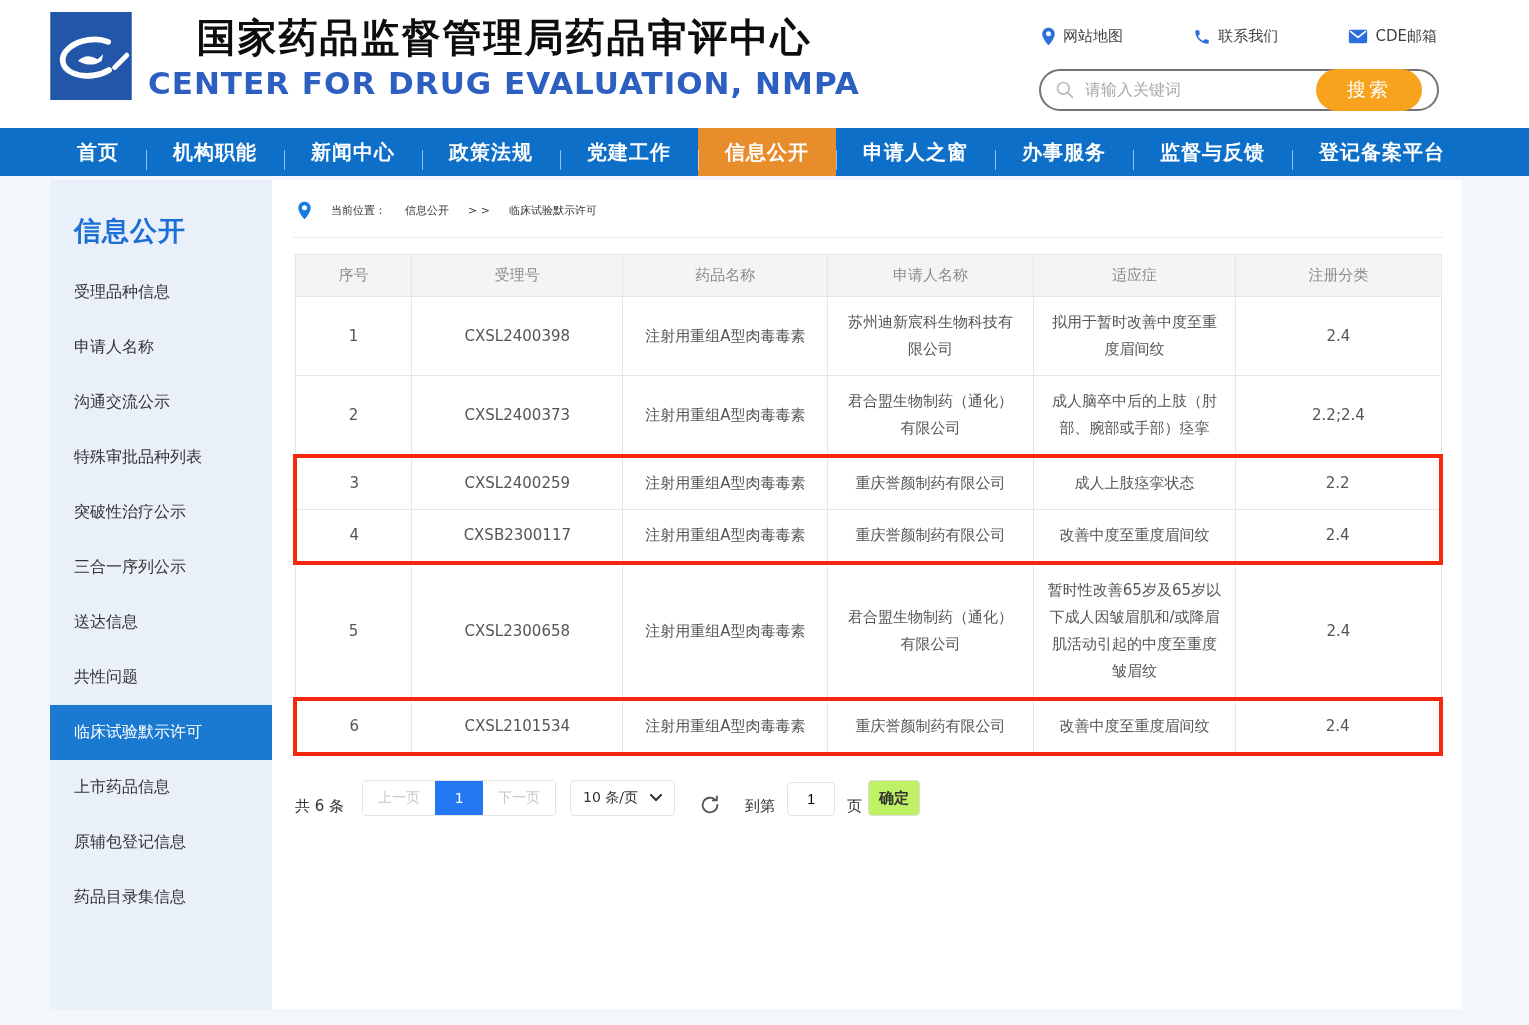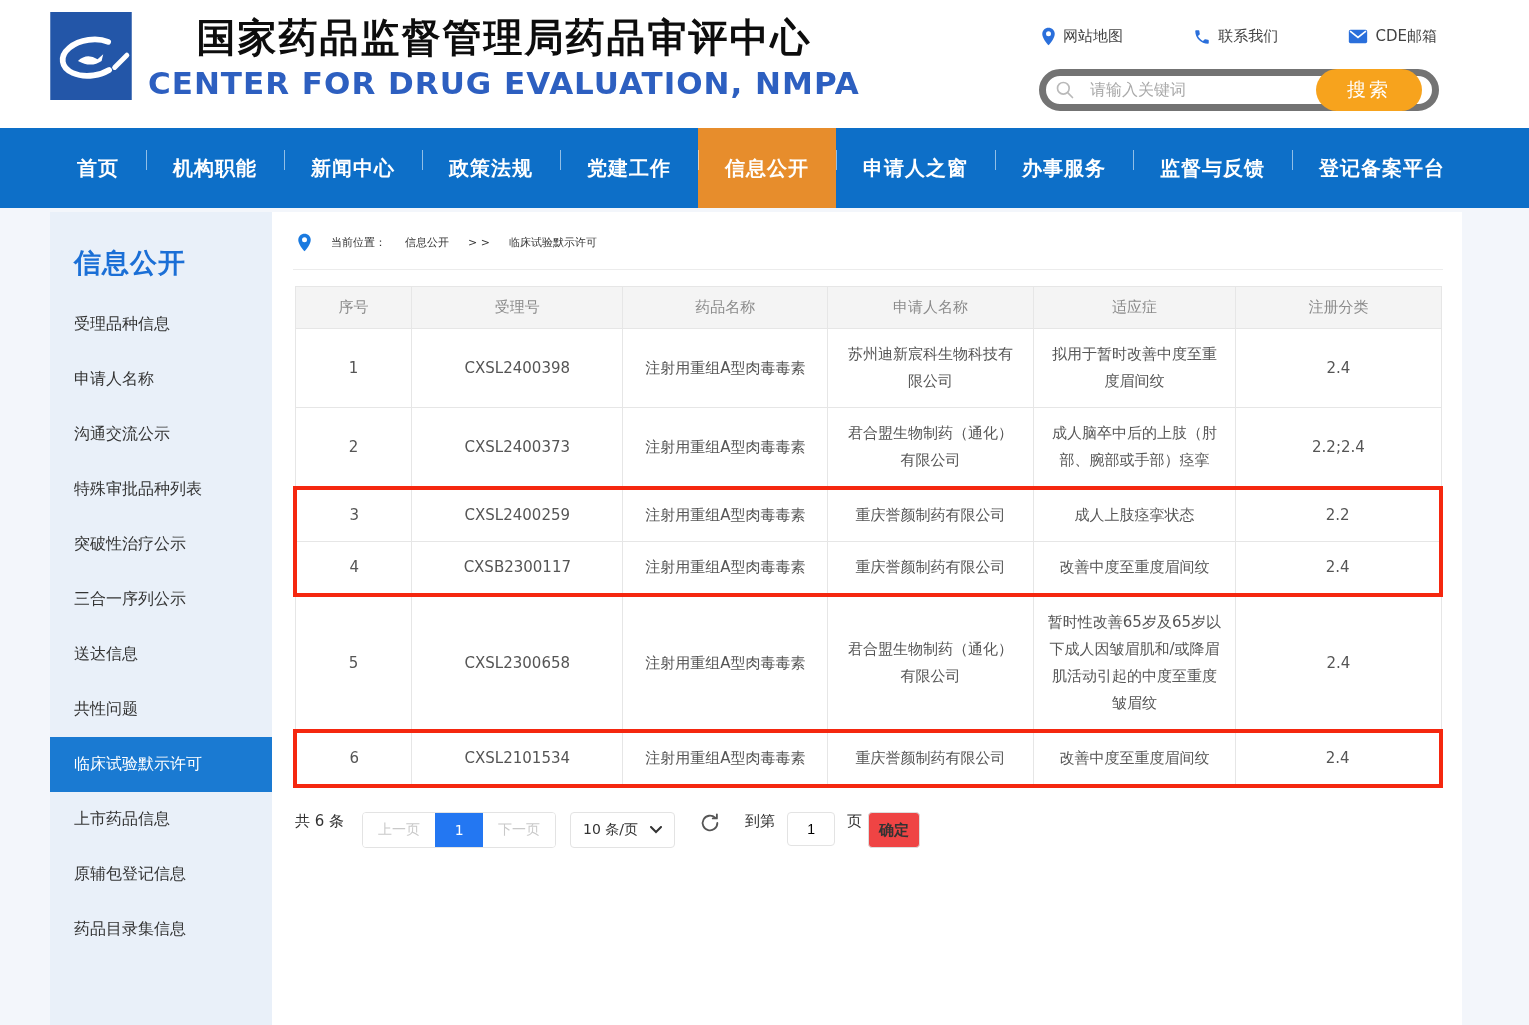--- a/index.html
+++ b/index.html
@@ -20,29 +20,29 @@
     padding:0 90px 0 50px;}
   .header-left{display:flex;gap:16px;padding-top:12px;text-align:center;}
   .logo{width:82px;height:88px;flex-shrink:0;}
   .titles{padding-top:4px;}
   .title-cn{font-size:39px;font-weight:800;color:#0d0d0d;letter-spacing:2px;line-height:1.15;}
   .title-en{font-size:31px;font-weight:700;color:var(--title-en);letter-spacing:1px;margin-top:4px;}
   .header-right{width:400px;padding-top:27px;flex-shrink:0;}
   .quick-links{display:flex;justify-content:space-between;align-items:center;padding:0 2px;text-align:center;}
   .quick-link{display:flex;align-items:center;gap:7px;font-size:15px;color:#444;cursor:pointer;}
   .search-row{position:relative;margin-top:23px;height:42px;}
-  .search-input{width:100%;height:42px;border:7px solid #737373;border-radius:21px;
+  .search-input{width:100%;height:42px;border:2px solid #737373;border-radius:21px;
     padding:0 115px 0 44px;font-size:16px;color:#666;outline:none;background:#fff;}
   .search-input::placeholder{color:#a9a9a9;}
   .search-icon{position:absolute;left:16px;top:11px;display:flex;}
   .search-btn{position:absolute;right:17px;top:0;width:106px;height:42px;border:none;
     border-radius:21px;background:var(--search-btn);color:#fff;font-size:19px;
     letter-spacing:3px;cursor:pointer;font-family:inherit;}
   
-  .navbar{height:80px;background:var(--nav-bar);display:flex;align-items:stretch;padding-left:50px;}
+  .navbar{height:48px;background:var(--nav-bar);display:flex;align-items:stretch;padding-left:50px;}
   .nav-item{position:relative;display:flex;align-items:center;padding:0 27px;color:#fff;
     font-size:20px;font-weight:700;letter-spacing:1px;cursor:pointer;white-space:nowrap;}
   .nav-item:not(:first-child)::before{content:"";position:absolute;left:0;top:22px;width:1px;
     height:20px;background:rgba(255,255,255,.55);}
   .nav-item.active{background:var(--nav-active);}
   
   .content{display:flex;align-items:flex-start;margin:4px 67px 0 50px;background:#fff;
     padding-right:19px;min-height:829px;}
   .sidebar{width:222px;min-height:829px;background:var(--sidebar-bg);flex-shrink:0;}
   .sidebar-title{font-size:27px;font-weight:800;color:var(--sidebar-title);
@@ -68,35 +68,35 @@
   .results-table td{border:1px solid #e6e6e6;font-size:15px;color:#555;text-align:center;
     padding:12px 14px;line-height:27px;}
   tr.hl-start>td{border-top:4px solid var(--highlight);}
   tr.hl-end>td{border-bottom:4px solid var(--highlight);}
   tr.hl-single>td{border-top:4px solid var(--highlight);border-bottom:4px solid var(--highlight);}
   tr.hl-start>td:first-child,tr.hl-end>td:first-child,tr.hl-single>td:first-child{
     border-left:4px solid var(--highlight);}
   tr.hl-start>td:last-child,tr.hl-end>td:last-child,tr.hl-single>td:last-child{
     border-right:4px solid var(--highlight);}
   
-  .pagination{display:flex;align-items:flex-start;margin-top:24px;font-size:15px;color:#333;padding-left:2px;}
+  .pagination{display:flex;align-items:flex-end;margin-top:24px;font-size:15px;color:#333;padding-left:2px;}
   .total{margin-right:18px;}
   .pager{display:flex;border:1px solid #e3e3e3;border-radius:4px;overflow:hidden;height:36px;}
   .pg{border:none;background:#fff;font-size:14px;font-family:inherit;cursor:pointer;}
   .pg.prev,.pg.next{width:72px;color:#c9c9c9;}
   .pg.num{width:48px;background:var(--pager-active);color:#fff;display:flex;
     align-items:center;justify-content:center;}
   .page-size{margin-left:14px;height:36px;border:1px solid #e3e3e3;border-radius:4px;
     display:flex;align-items:center;gap:12px;padding:0 12px;font-size:14px;cursor:pointer;background:#fff;}
   .refresh{margin-left:24px;display:flex;cursor:pointer;}
   .goto-label{margin-left:24px;}
   .goto-input{width:48px;height:34px;border:1px solid #e3e3e3;border-radius:4px;
     text-align:center;margin:0 12px;font-size:14px;outline:none;}
   .confirm-btn{margin-left:6px;width:52px;height:36px;border:1px solid #ddd;border-radius:4px;
-    background:#ef4444;font-size:15px;font-weight:700;color:#333;cursor:pointer;font-family:inherit;}
+    background:#bef264;font-size:15px;font-weight:700;color:#333;cursor:pointer;font-family:inherit;}
   .icon{display:inline-flex;align-items:center;}
 </style>
 </head>
 <body>
 
 <header class="header">
   <div class="header-left">
     <div class="logo">
       <svg width="82" height="88" viewBox="0 0 100 108" xmlns="http://www.w3.org/2000/svg">
         <rect width="100" height="108" fill="#2356a8"></rect>

